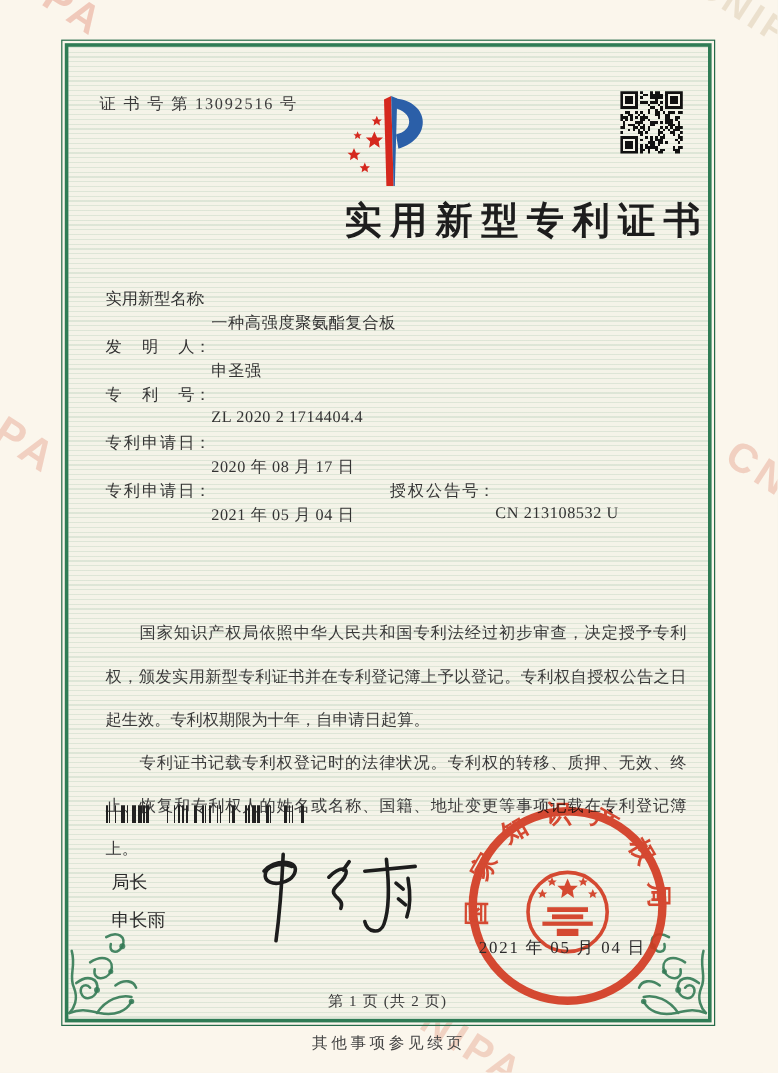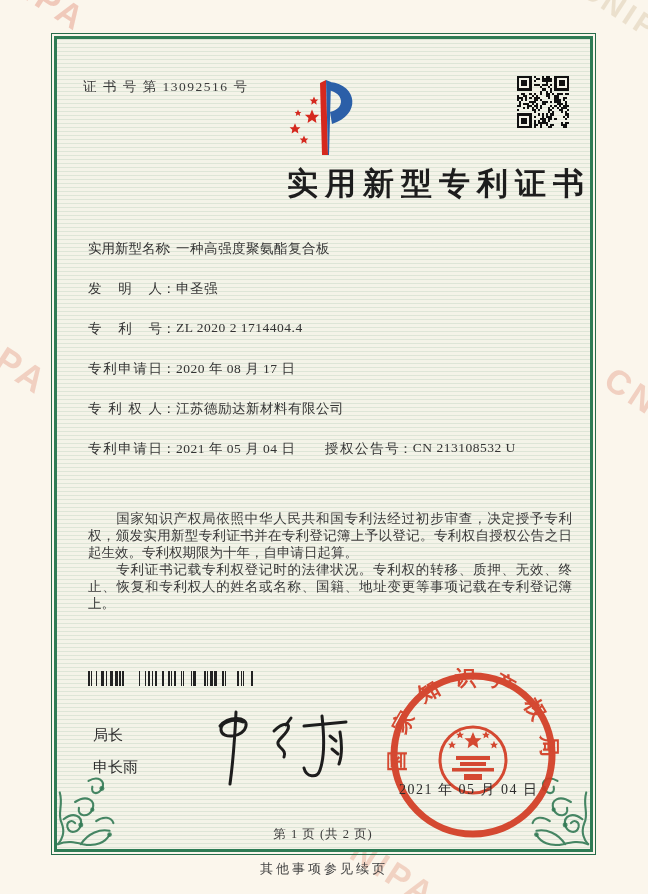--- a/index.html
+++ b/index.html
@@ -40,25 +40,25 @@
   .cert-number{position:absolute;left:83px;top:78px;font-size:13.5px;letter-spacing:1.5px;color:#3b3b3b;}
   .logo{position:absolute;left:262px;top:77px;}
   .qr{position:absolute;left:517px;top:76px;width:52px;height:52px;}
   .title{position:absolute;left:0;top:163px;width:591px;text-align:right;
       font-size:31px;font-weight:bold;letter-spacing:7px;color:#1d1d1d;}
 
   .fields{position:absolute;left:88px;top:240px;width:490px;font-size:13.5px;color:#333;}
   .frow{height:25px;margin-bottom:15px;white-space:nowrap;}
   .flabel{display:inline-block;width:74px;text-align:justify;text-align-last:justify;vertical-align:top;}
   .fcolon{display:inline-block;width:10px;vertical-align:top;}
-  .fvalue{display:inline-block;margin-left:4px;letter-spacing:.5px;vertical-align:top;}
+  .fvalue{display:inline-block;margin-left:4px;letter-spacing:.5px;vertical-align:top;margin-top:20px;}
   .fgroup2{display:inline-block;margin-left:26px;}
 
   .paras{position:absolute;left:88px;top:510px;width:484px;font-size:13.5px;
-      line-height:17px;color:#3a3a3a;text-align:justify;}
+      line-height:36px;color:#3a3a3a;text-align:justify;}
   .paras p{margin:0;text-indent:2.1em;}
 
   .barcode{position:absolute;left:88px;top:671px;width:167px;height:15px;}
 
   .signer{position:absolute;left:93px;top:726px;font-size:15px;color:#2b2b2b;
       font-family:"Liberation Sans","DejaVu Sans",sans-serif;}
   .signer div{height:32px;}
   .signature{position:absolute;left:196px;top:704px;}
 
   .seal{position:absolute;left:386px;top:668px;width:174px;height:174px;z-index:5;
@@ -358,23 +358,20 @@
       <div class="frow">
         <span class="flabel">发明人</span><span class="fcolon">：</span><span class="fvalue">申圣强</span>
       </div>
       <div class="frow">
         <span class="flabel">专利号</span><span class="fcolon">：</span><span class="fvalue">ZL 2020 2 1714404.4</span>
       </div>
       <div class="frow">
         <span class="flabel">专利申请日</span><span class="fcolon">：</span><span class="fvalue">2020 年 08 月 17 日</span>
       </div>
       <div class="frow">
-        <span class="flabel">专利权人</span><span class="fcolon">：</span><span class="fvalue">江苏德励达新材料有限公司</span>
-      </div>
-      <div class="frow">
         <span class="flabel">专利申请日</span><span class="fcolon">：</span><span class="fvalue">2021 年 05 月 04 日</span>
         <span class="fgroup2">
           <span class="flabel">授权公告号</span><span class="fcolon">：</span><span class="fvalue">CN 213108532 U</span>
         </span>
       </div>
     </div>
 
     <div class="paras">
       <p>国家知识产权局依照中华人民共和国专利法经过初步审查，决定授予专利权，颁发实用新型专利证书并在专利登记簿上予以登记。专利权自授权公告之日起生效。专利权期限为十年，自申请日起算。</p>
       <p>专利证书记载专利权登记时的法律状况。专利权的转移、质押、无效、终止、恢复和专利权人的姓名或名称、国籍、地址变更等事项记载在专利登记簿上。</p>

